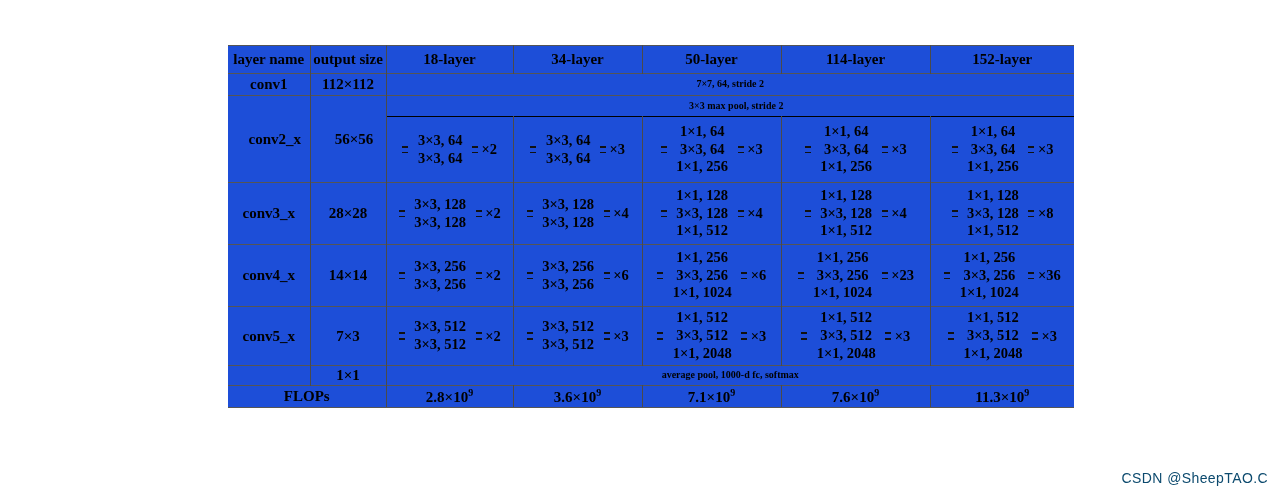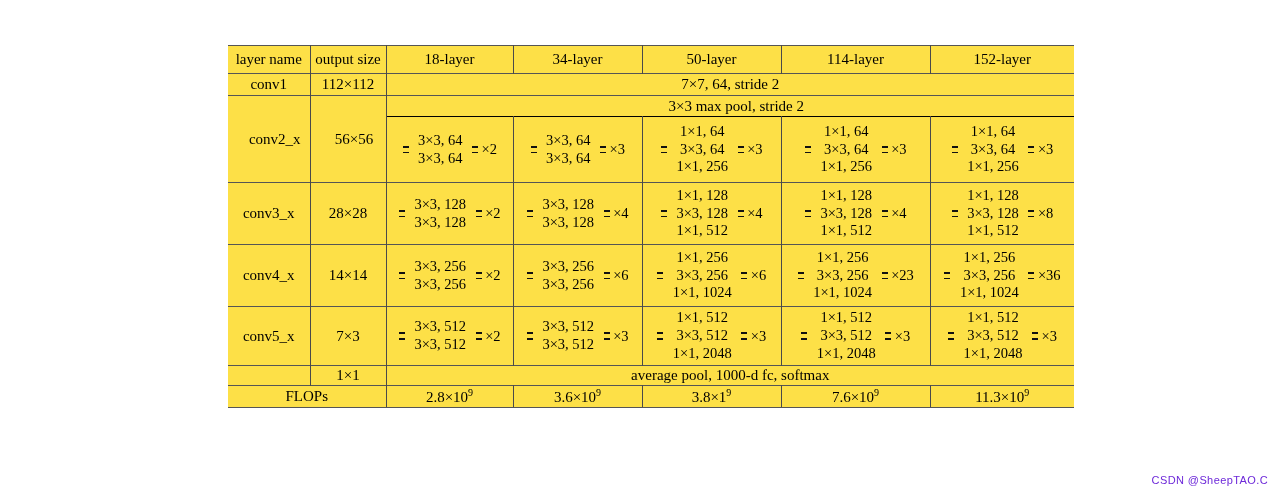--- a/index.html
+++ b/index.html
@@ -30,23 +30,23 @@
     font-size: 15px;
     line-height: 1.25;
   }
   table.arch td, table.arch th {
     border-left: 1px solid #4a4a4a;
     border-right: 1px solid #4a4a4a;
     border-top: 0;
     border-bottom: 0;
     text-align: center;
     vertical-align: middle;
-    font-weight: normal;
+    font-weight: bold;
     padding: 0;
-    background: #fde047;
+    background: #1d4ed8;
   }
   table.arch td.noleft { border-left: 0; }
   table.arch td.noright { border-right: 0; margin-left: 9px; }
 
   .rule-top    { border-top: 1.6px solid #555 !important; }
   .rule-mid    { border-top: 1.2px solid #555 !important; }
   .rule-thin   { border-top: 1px solid #000 !important; }
   .rule-bottom { border-bottom: 1.6px solid #555 !important; }
 
   tr.r-head td   { height: 27px; }
@@ -98,21 +98,21 @@
     flex-direction: column;
     padding: 2px 6px;
     line-height: 1.22;
     font-size: 14.5px;
   }
   .blines > span { white-space: nowrap; }
   .mult {
     font-size: 14.5px;
     white-space: nowrap;
   }
-  .cellspan { font-size: 15px; }
+  .cellspan { font-size: 10px; }
   sup.exp { font-size: 10px; vertical-align: super; }
 
   
   #caption {
     position: absolute;
     left: 37px;
     top: 424px;
     width: 1213px;
     font-size: 19px;
     line-height: 1.42;
@@ -120,22 +120,22 @@
     color: #0d0d0d;
   }
   #caption .cap-line { display: block; }
 
   
   #watermark {
     position: absolute;
     right: 14px;
     bottom: 8px;
     font-family: "Liberation Sans", "DejaVu Sans", sans-serif;
-    font-size: 11px;
-    color: #6d28d9;
+    font-size: 14px;
+    color: #0c4a6e;
     letter-spacing: 0.4px;
     white-space: nowrap;
   }
 </style>
 </head>
 <body>
 
 <div id="table-wrap">
   <table class="arch">
     <colgroup>
@@ -584,21 +584,21 @@
       <tr class="r-avg">
         <td class="rule-mid noleft"></td>
         <td class="rule-mid">1×1</td>
         <td class="rule-mid noright cellspan" colspan="5">average pool, 1000-d fc, softmax</td>
       </tr>
 
       <tr class="r-flops rule-bottom">
         <td class="rule-mid rule-bottom noleft" colspan="2">FLOPs</td>
         <td class="rule-mid rule-bottom"><span>2.8×10</span><sup class="exp">9</sup></td>
         <td class="rule-mid rule-bottom"><span>3.6×10</span><sup class="exp">9</sup></td>
-        <td class="rule-mid rule-bottom"><span>3.8×1</span><sup class="exp">9</sup></td>
+        <td class="rule-mid rule-bottom"><span>7.1×10</span><sup class="exp">9</sup></td>
         <td class="rule-mid rule-bottom"><span>7.6×10</span><sup class="exp">9</sup></td>
         <td class="rule-mid rule-bottom noright"><span>11.3×10</span><sup class="exp">9</sup></td>
       </tr>
     </tbody>
   </table>
 </div>
 
 <div id="caption">
 </div>
 

